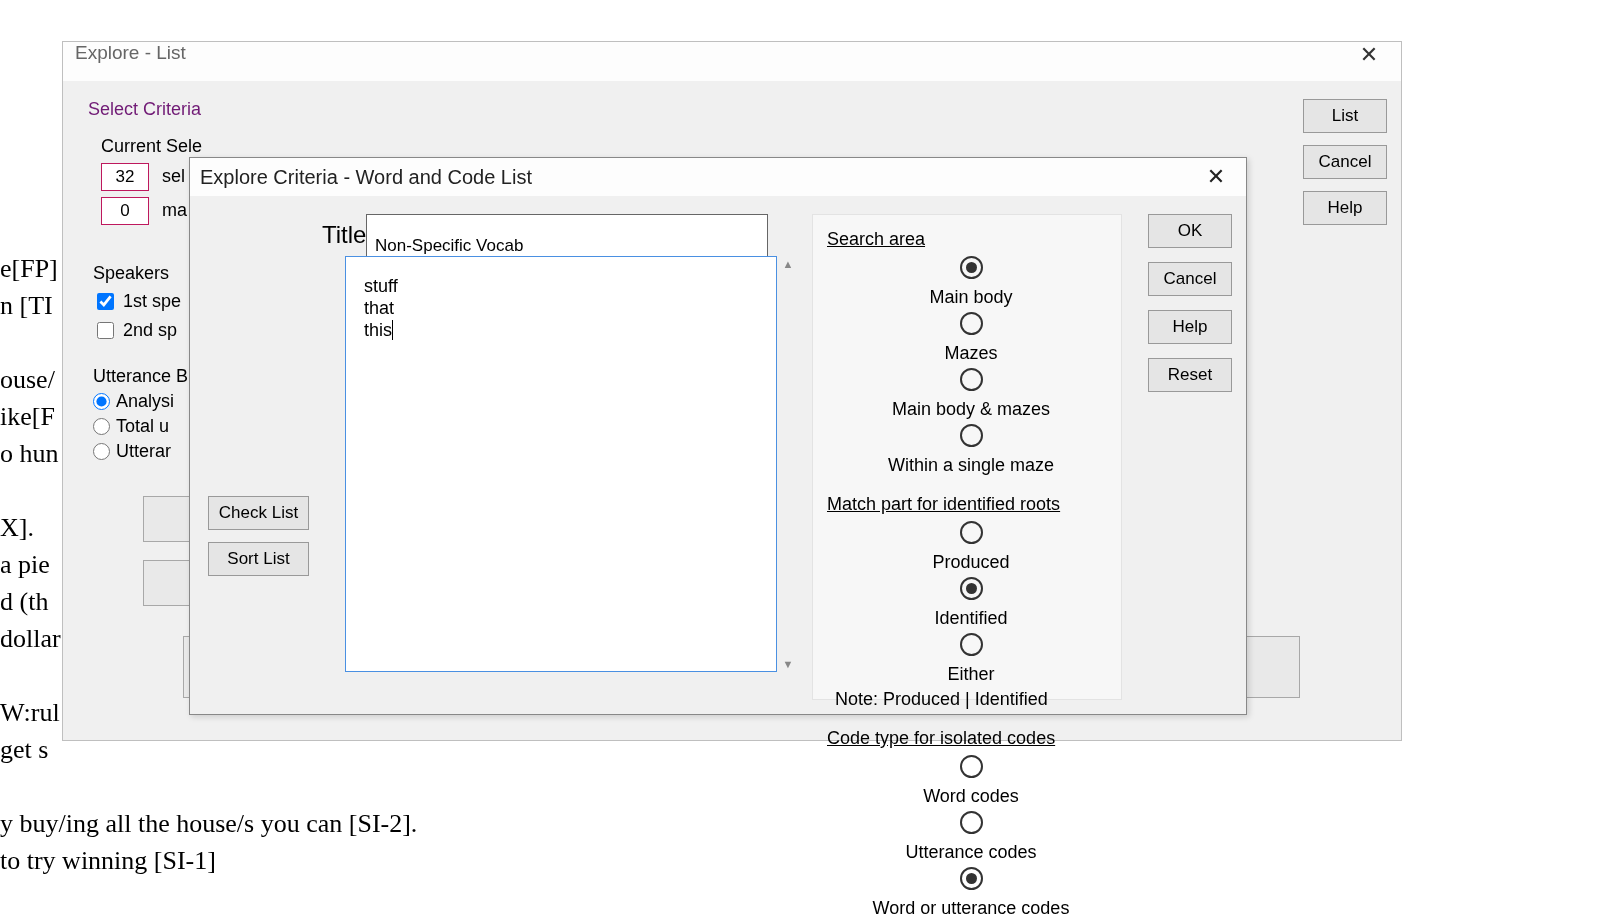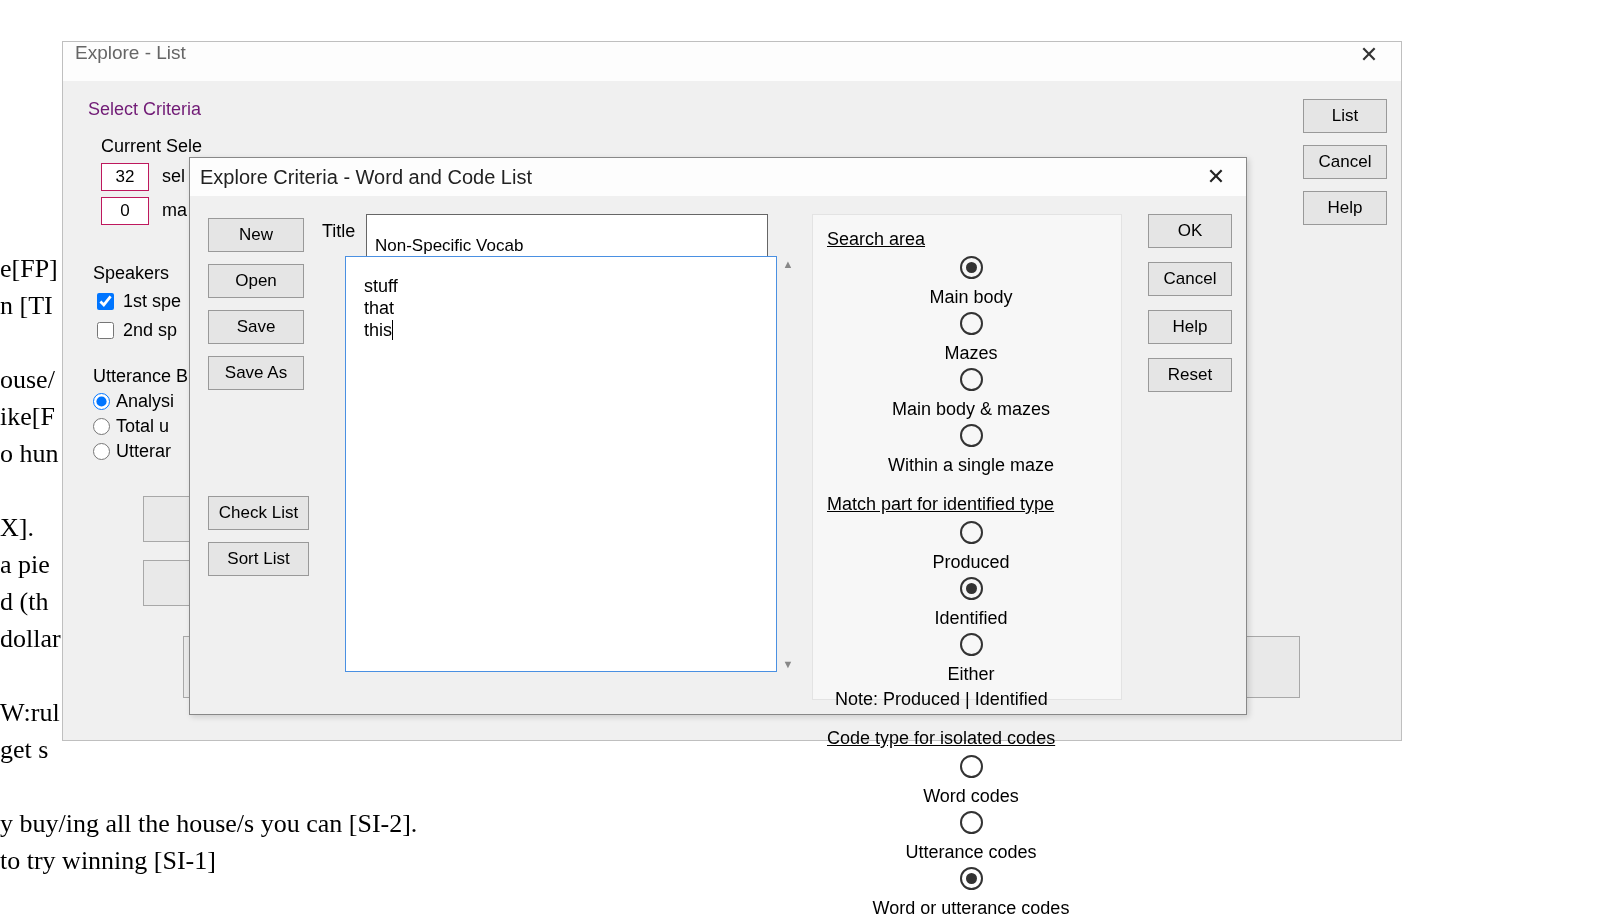--- a/index.html
+++ b/index.html
@@ -208,21 +208,21 @@
     background:#e5e5e5;
     border:1px solid #999;
     font-size:17px;
     cursor:pointer;
   }
   .m-btn.wide { width: 101px; }
 
   .title-lbl {
     position:absolute;
     left: 132px; top: 25px;
-    font-size:18px;
+    font-size:24px;
   }
   .title-input {
     position:absolute;
     left: 176px; top: 18px;
     width: 384px; height: 29px;
     border:1px solid #666;
     background:#fff;
     font-size:17px;
     padding: 16px 8px;
     font-family: inherit;
@@ -379,26 +379,20 @@
   </div>
 </div>
 
 <div class="dlg">
   <div class="dlg-titlebar">
     <span>Explore Criteria - Word and Code List</span>
     <span class="close">✕</span>
   </div>
   <div class="dlg-body">
 
-    <div class="dlg-left-btns">
-      <button class="m-btn">New</button>
-      <button class="m-btn">Open</button>
-      <button class="m-btn">Save</button>
-      <button class="m-btn">Save As</button>
-    </div>
     <div class="dlg-left-btns2">
       <button class="m-btn wide">Check List</button>
       <button class="m-btn wide">Sort List</button>
     </div>
 
     <div class="title-lbl">Title</div>
     <input class="title-input" value="Non-Specific Vocab" style="">
 
     <div class="list-box" id="list-box">
         <div>stuff</div>
@@ -424,21 +418,21 @@
           <div class="opt-radio">
             <span class="r"></span>
             <span>Main body &amp; mazes</span>
           </div>
           <div class="opt-radio">
             <span class="r"></span>
             <span>Within a single maze</span>
           </div>
         </div>
 
-      <div class="opt-group-title" style="margin-top:18px">Match part for identified type</div>
+      <div class="opt-group-title" style="margin-top:18px">Match part for identified roots</div>
       <div id="mp-opts">
           <div class="opt-radio">
             <span class="r"></span>
             <span>Produced</span>
           </div>
           <div class="opt-radio">
             <span class="r sel"></span>
             <span>Identified</span>
           </div>
           <div class="opt-radio">

